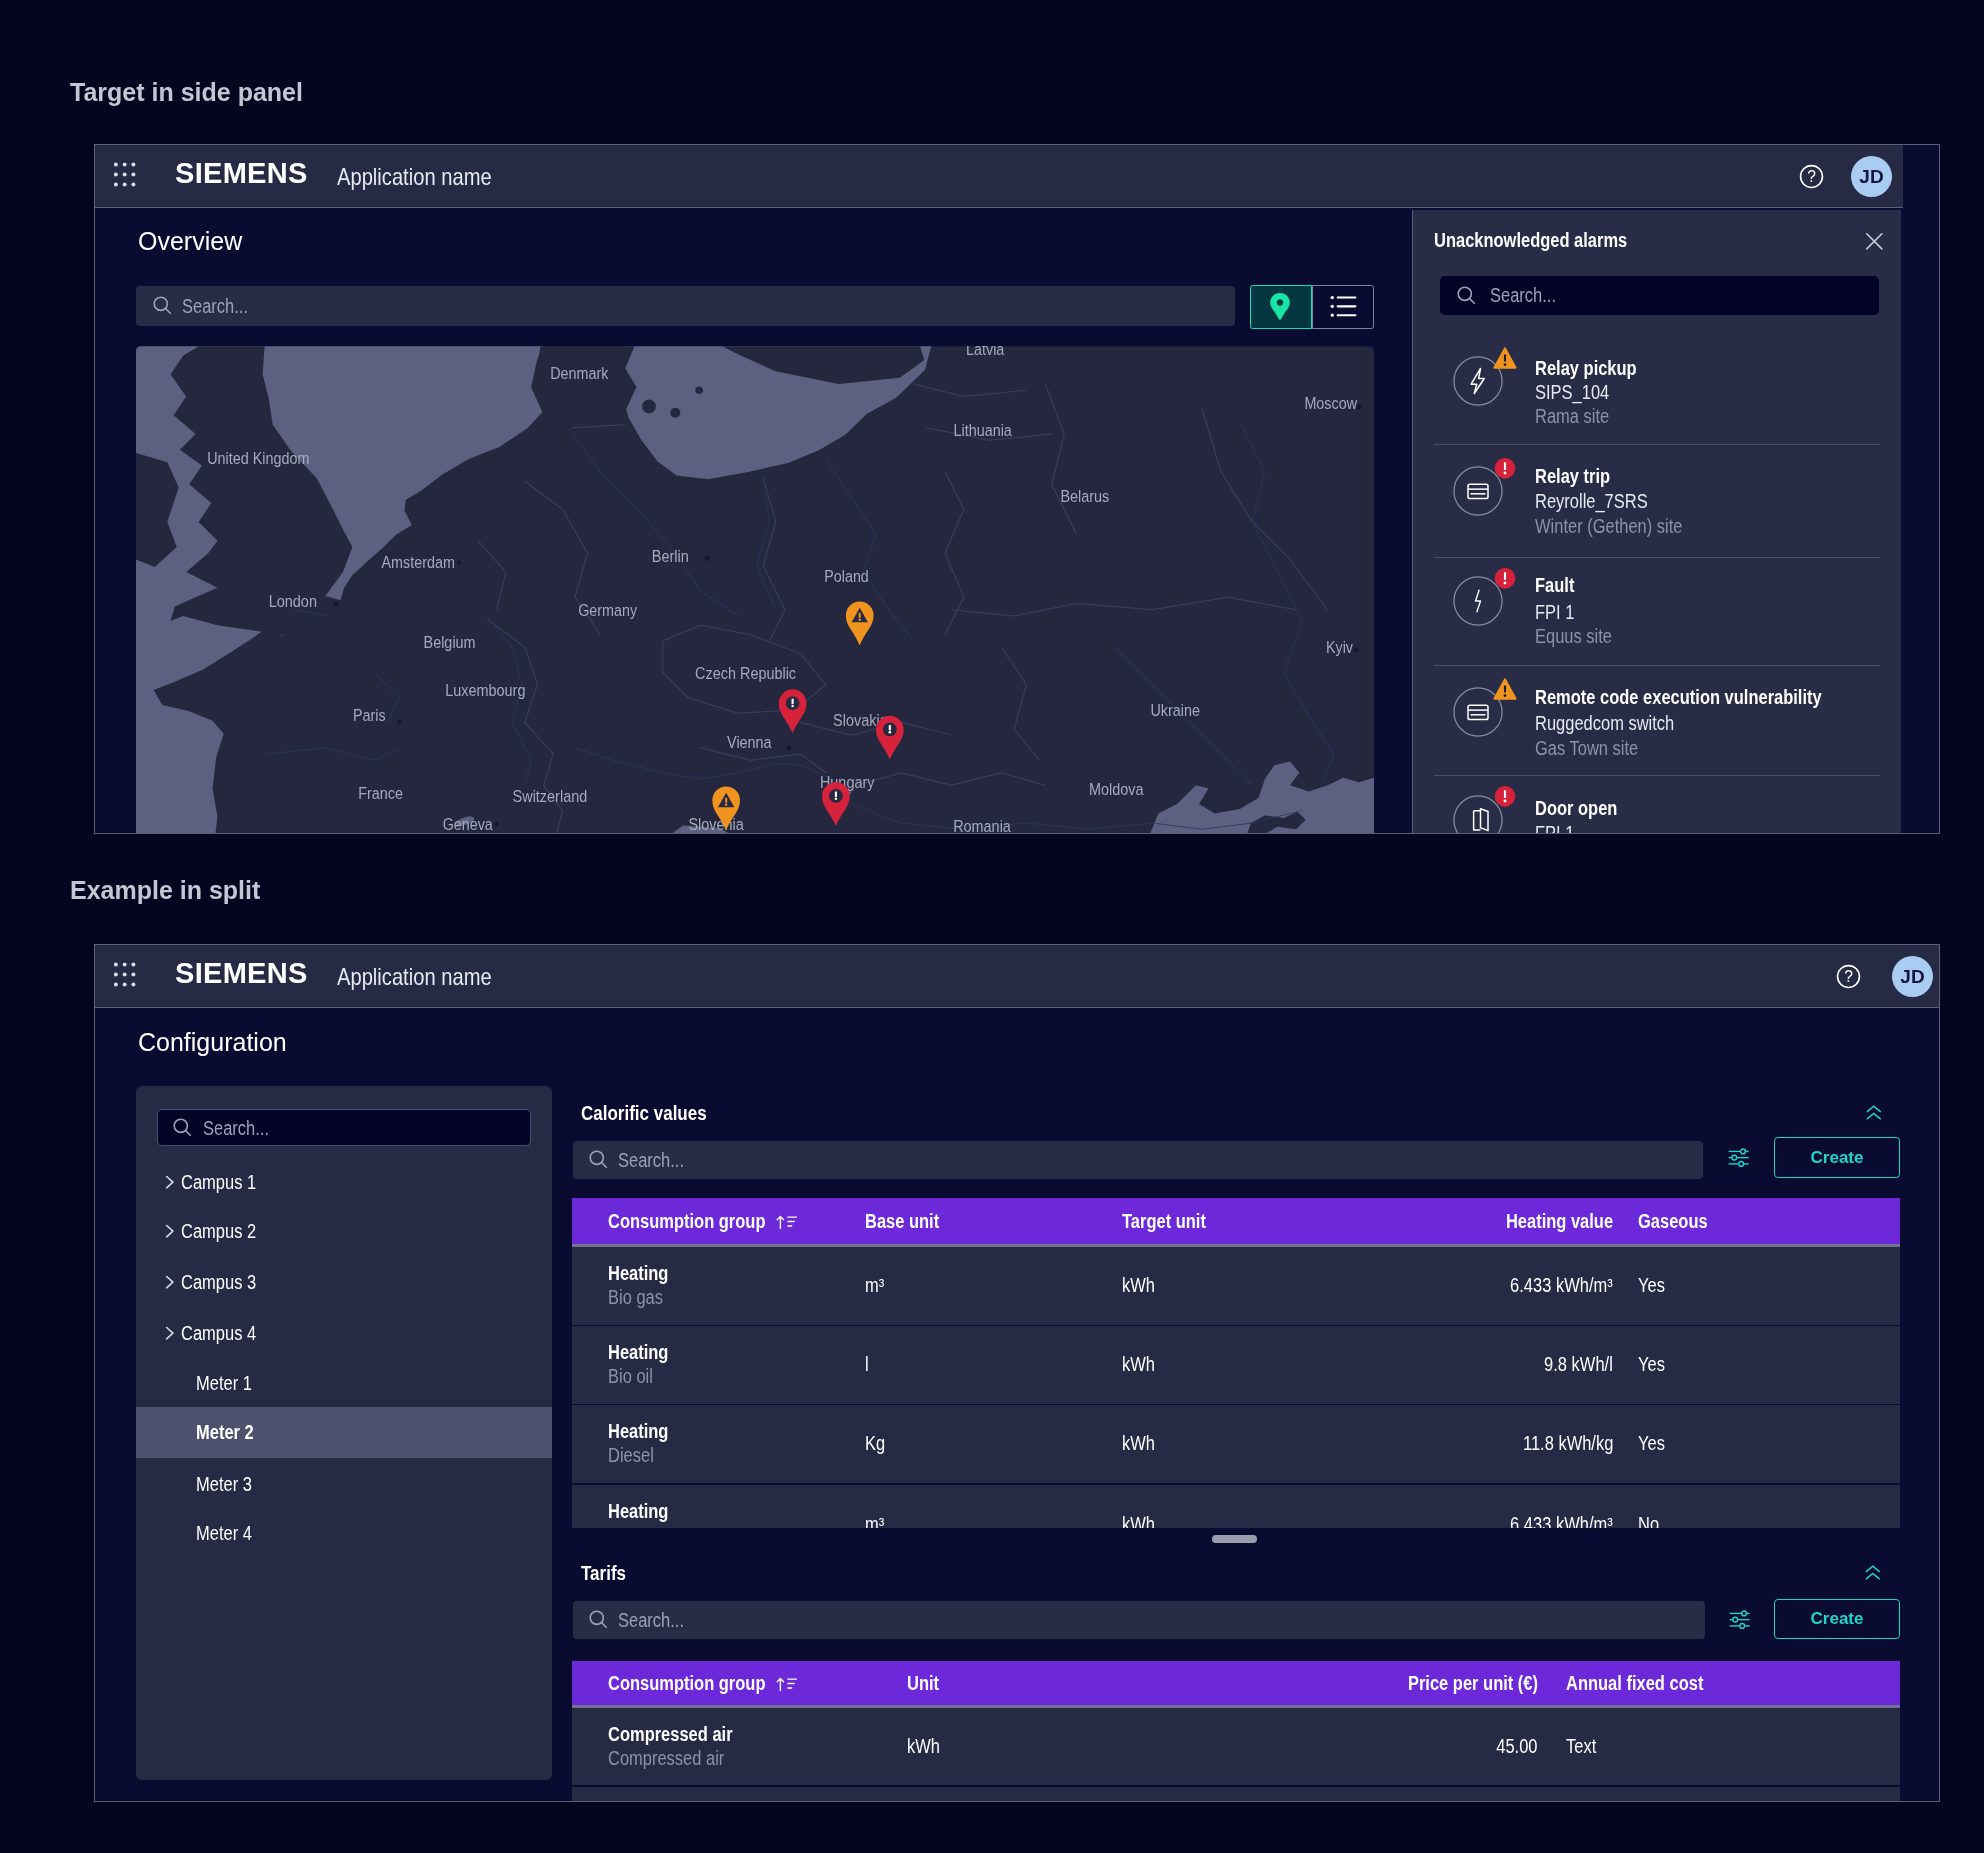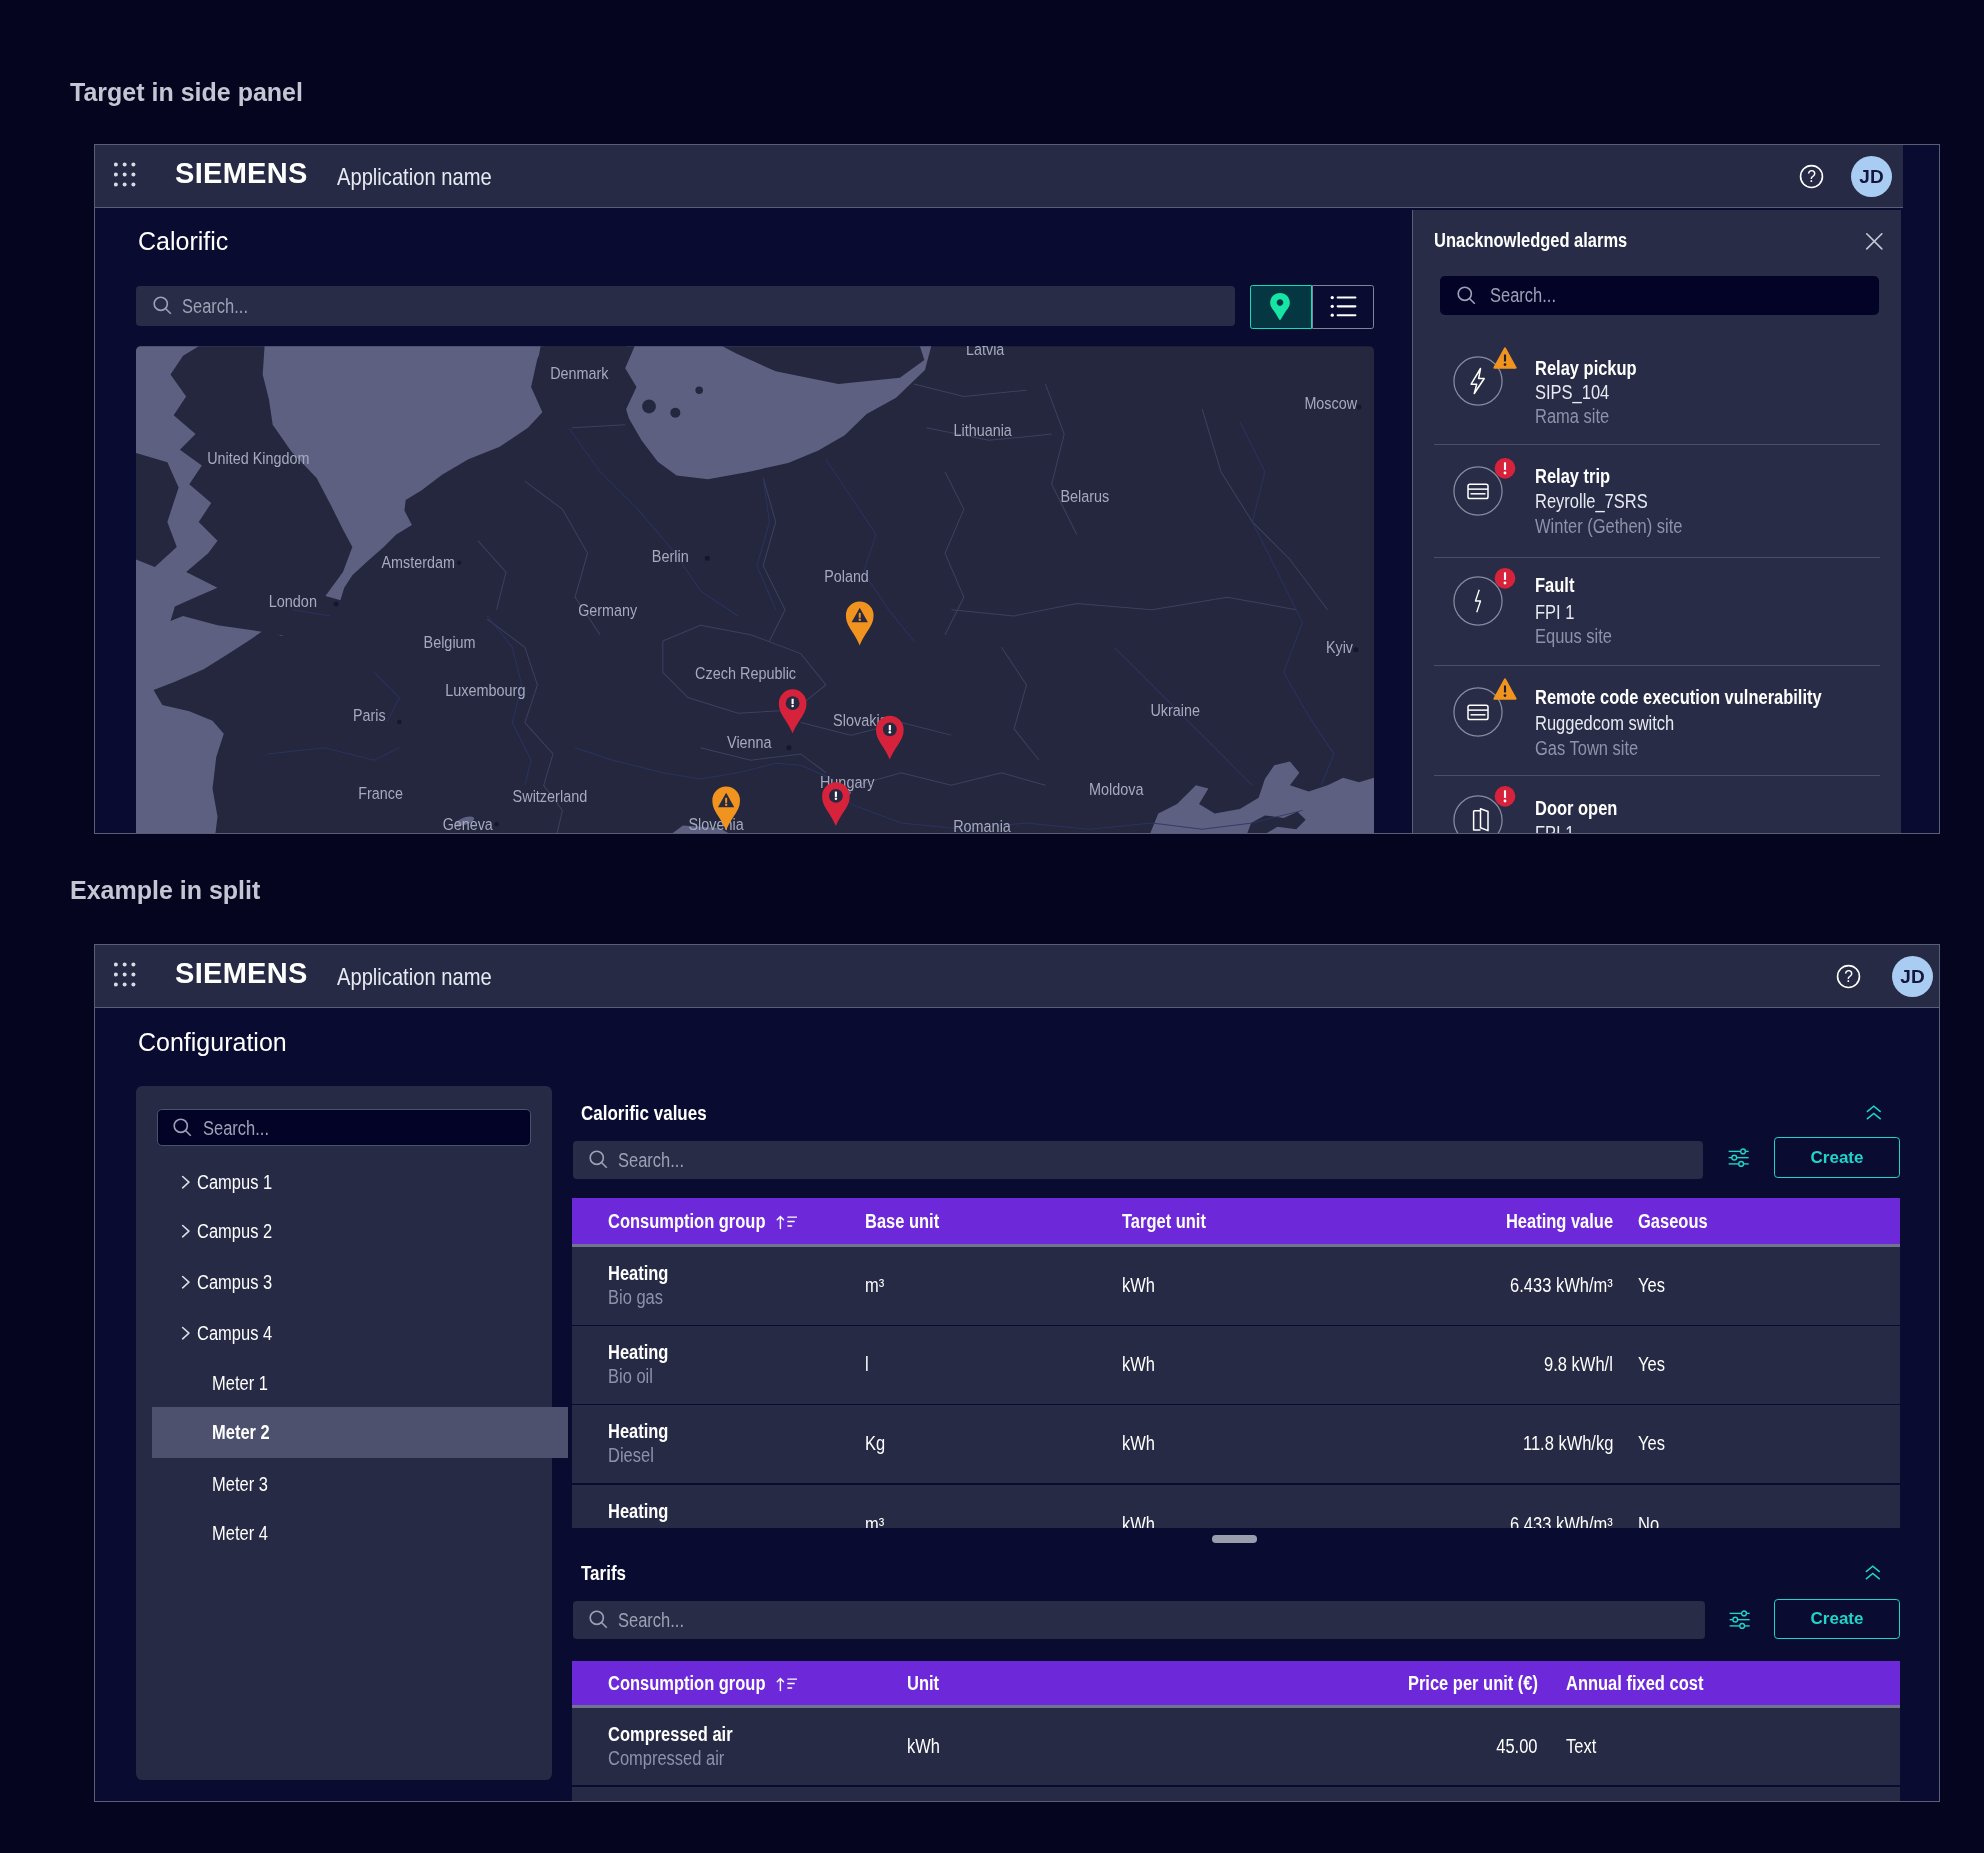--- a/index.html
+++ b/index.html
@@ -17,21 +17,21 @@
 .searchbar { position:absolute; background:#282c46; border-radius:3.8px; }
 .searchbar .ph, .darksearch .ph { position:absolute; font-size:19.4px; color:#9da1b5; transform:scaleX(.85); transform-origin:left center; }
 .darksearch { position:absolute; background:#020327; border-radius:5px; }
 .mag { position:absolute; }
 .panel-sep { position:absolute; left:21.3px; right:21.3px; height:0.9px; background:#4a4e68; }
 .al-title { position:absolute; left:122px; font-size:19.4px; font-weight:bold; color:#fff; transform:scaleX(.85); transform-origin:left center; white-space:nowrap; }
 .al-dev { position:absolute; left:122px; font-size:19.4px; color:#e8eaf2; transform:scaleX(.85); transform-origin:left center; white-space:nowrap; }
 .al-site { position:absolute; left:122px; font-size:19.4px; color:#8e92a9; transform:scaleX(.85); transform-origin:left center; white-space:nowrap; }
 .al-circ { position:absolute; left:40px; width:50px; height:50px; }
 .al-badge { position:absolute; left:80px; width:24px; height:22.6px; }
-.tree-row { position:absolute; left:16px; width:100%; height:51px; }
+.tree-row { position:absolute; left:0; width:100%; height:51px; }
 .tree-chevron { position:absolute; left:24.5px; top:17px; width:16.3px; height:16.3px; }
 .tree-label { position:absolute; top:14.4px; font-size:19.4px; color:#fff; transform:scaleX(.85); transform-origin:left center; white-space:nowrap; }
 .sec-title { position:absolute; font-size:20px; font-weight:bold; color:#fff; transform:scaleX(.85); transform-origin:left center; white-space:nowrap; }
 .collapse-ic { position:absolute; width:25px; height:25px; }
 .filter-ic { position:absolute; width:28px; height:28px; }
 .create-btn { position:absolute; width:126px; height:41px; border:1.3px solid #1fd5c9; border-radius:3.8px; color:#1fd5c9; font-size:17px; font-weight:bold; text-align:center; line-height:39px; }
 .tbl-hdr { position:absolute; background:#6d28d9; }
 .tbl-row { position:absolute; background:#262a45; }
 .th { position:absolute; font-size:19.4px; font-weight:bold; color:#fff; top:50%; transform:translateY(-50%) scaleX(.85); transform-origin:left center; white-space:nowrap; }
 .thr { transform-origin:right center !important; }
@@ -59,21 +59,21 @@
     </g>
       </svg>
     <div class="siemens">SIEMENS</div>
     <div class="appname">Application name</div>
     <svg class="qmark" style="left:1704px;" viewBox="0 0 40 40">
         <circle cx="20" cy="20" r="17.5" fill="none" stroke="#fff" stroke-width="2.6"></circle>
         <text x="20" y="28.5" font-size="25" fill="#fff" text-anchor="middle" font-family="Liberation Sans">?</text>
       </svg>
     <div class="avatar" style="left:1756px;">JD</div>
   </div>
-  <div class="pagetitle" style="left:43px; top:82px;">Calorific</div>
+  <div class="pagetitle" style="left:43px; top:82px;">Overview</div>
   <div class="searchbar" style="left:41px; top:141px; width:1099px; height:40px;">
     <svg class="mag" style="left:16.3px; top:9.4px;" width="21.3" height="21.3" viewBox="0 0 34 34">
         <circle cx="14" cy="14" r="10.5" fill="none" stroke="#9da1b5" stroke-width="2.6"></circle>
         <line x1="21.5" y1="21.5" x2="30" y2="30" stroke="#9da1b5" stroke-width="2.6"></line>
       </svg>
     <div class="ph" style="left:46px; top:8.8px;">Search...</div>
   </div>
   <div class="abs" style="left:1155px; top:140px; width:62px; height:44px; background:#043741; border:1.9px solid #16ddb9; border-radius:2.5px 0 0 2.5px;">
     <svg style="position:absolute; left:16.3px; top:6.3px;" width="26" height="29" viewBox="0 0 24 28">
         <path fill="#16e5a6" d="M12 1 C6.5 1 2.5 5.2 2.5 10.3 C2.5 14.2 5 16.2 8 21 C10 24.2 11 27 12 27 C13 27 14 24.2 16 21 C19 16.2 21.5 14.2 21.5 10.3 C21.5 5.2 17.5 1 12 1 Z M12 13.4 C10.2 13.4 8.8 12 8.8 10.2 C8.8 8.4 10.2 7 12 7 C13.8 7 15.2 8.4 15.2 10.2 C15.2 12 13.8 13.4 12 13.4 Z"></path>

